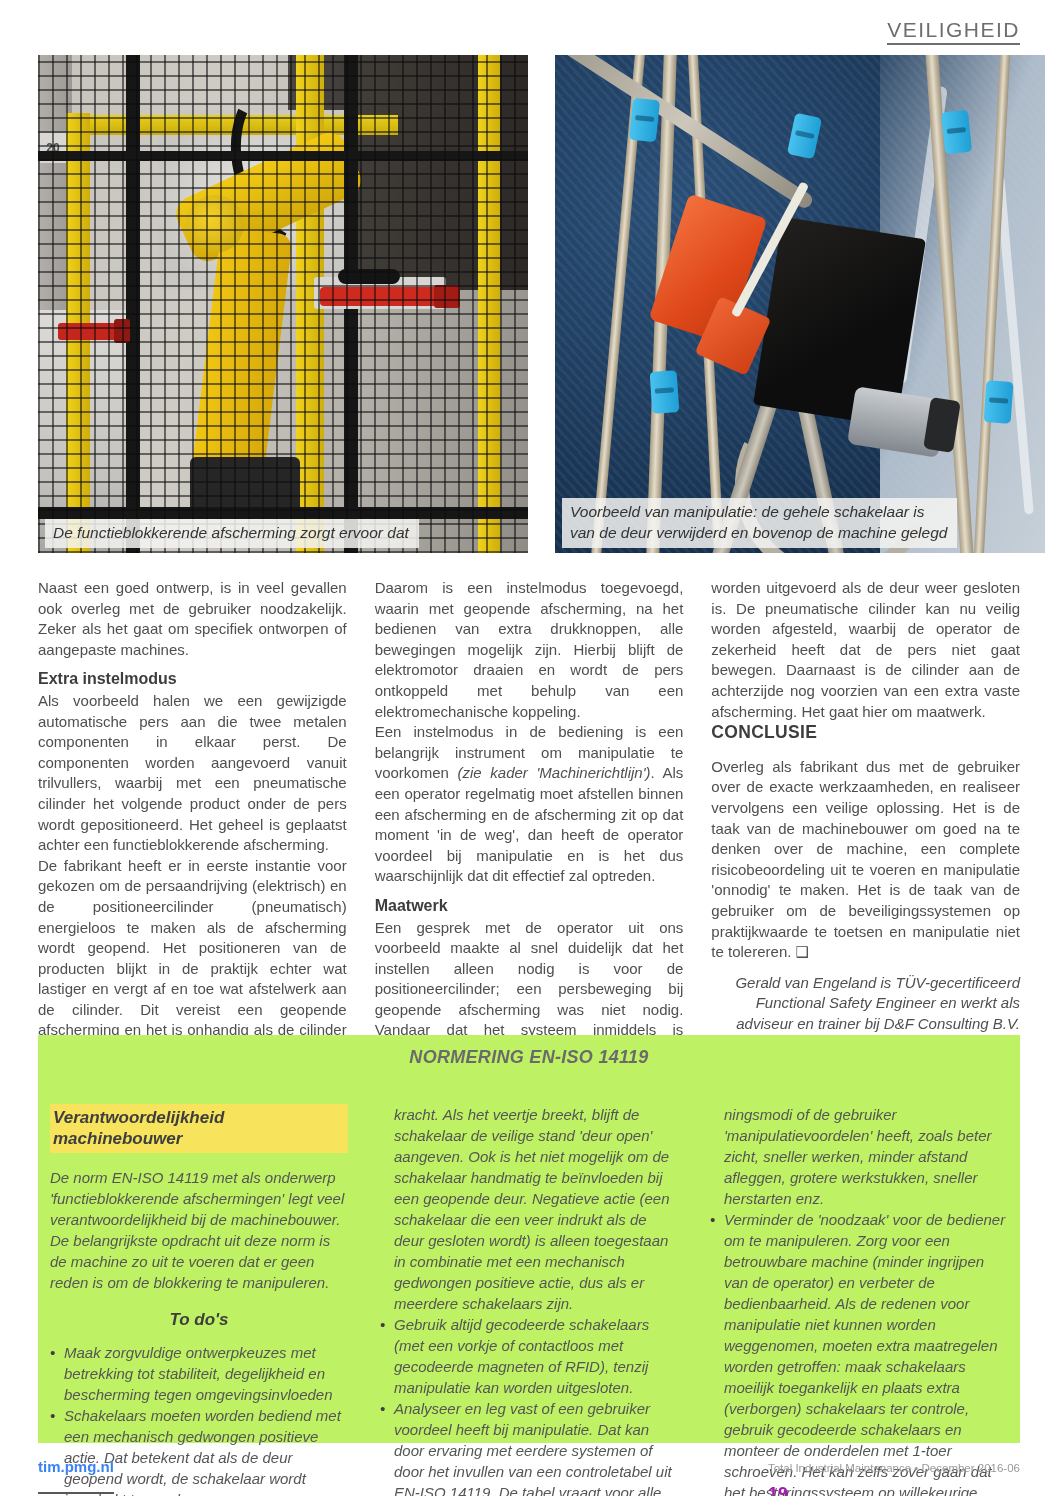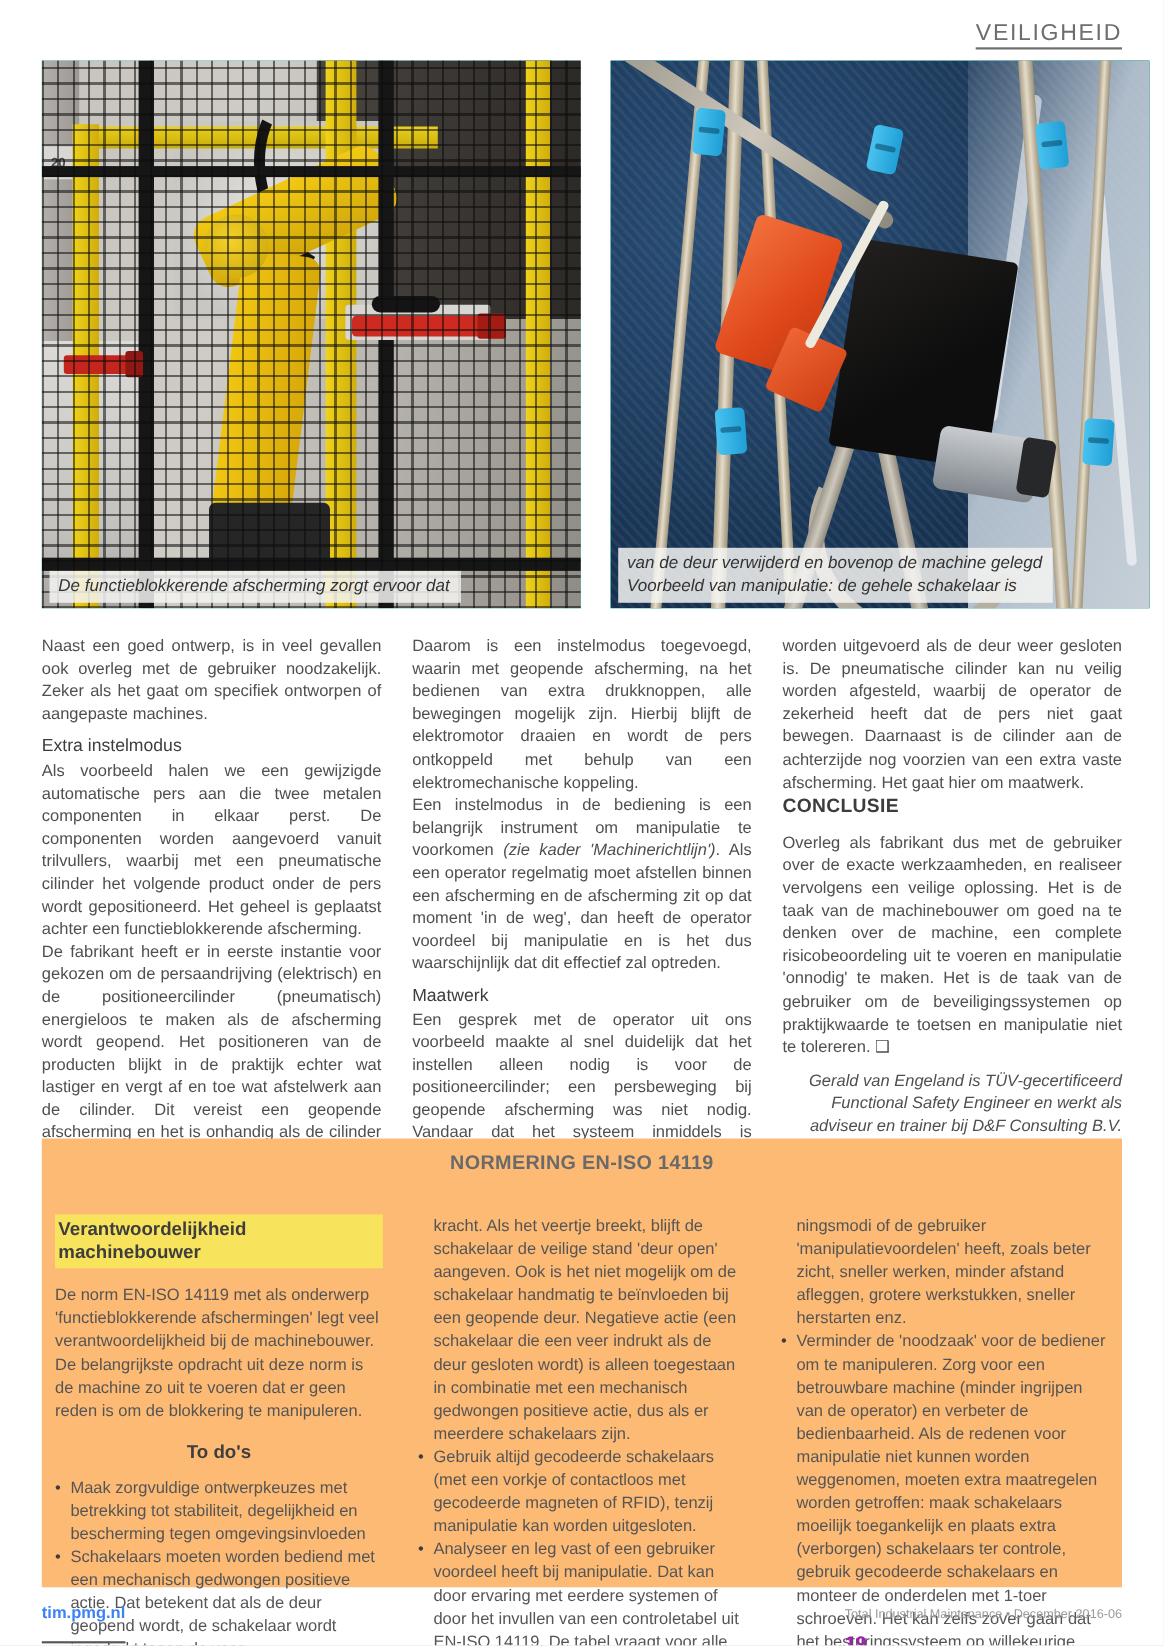--- a/index.html
+++ b/index.html
@@ -92,27 +92,27 @@
   .clip5{left:430px;top:326px;transform:rotate(4deg);}
   .metal-part{position:absolute;left:296px;top:338px;width:92px;height:58px;background:linear-gradient(180deg,#c8ccd0,#82888e);
               border-radius:8px;transform:rotate(9deg);}
   .metal-cap{position:absolute;left:372px;top:344px;width:30px;height:52px;background:#26282a;border-radius:6px;transform:rotate(9deg);}
 
   
   .article{position:absolute;left:38px;top:578px;width:982px;display:flex;gap:28px;}
   .col{flex:1 1 0;font-size:15px;line-height:20.6px;}
   .col p{margin:0;text-align:justify;}
   h2.sec{font-size:17.5px;font-weight:bold;color:#3d3d3d;margin:0 0 14px 0;letter-spacing:.3px;}
-  h3.sub{font-size:16px;font-weight:normal;color:#3d3d3d;margin:9px 0 1px 0;}
+  h3.sub{font-size:16px;font-weight:bold;color:#3d3d3d;margin:9px 0 1px 0;}
   .author{margin-top:10px;font-style:italic;text-align:right;line-height:20.6px;}
   .conclusie-title{margin-top:34px;}
 
   
-  .infobox{position:absolute;left:38px;top:1035px;width:982px;height:408px;background:#fdba74;
-           box-sizing:border-box;padding:12px 10px 0 10px;}
+  .infobox{position:absolute;left:38px;top:1035px;width:982px;height:408px;background:#bef264;
+           box-sizing:border-box;padding:12px 10px 0 10px;font-style:italic;}
   .infobox-title{text-align:center;font-size:18px;font-weight:bold;color:#6a6a6a;letter-spacing:.3px;}
   .infobox-cols{display:flex;gap:32px;margin-top:36px;padding:0 2px;}
   .bcol{flex:1 1 0;font-size:15px;line-height:21px;color:#555;}
   .bhead{display:inline-block;background:#f7e35c;color:#3e3e3e;font-weight:bold;font-size:17px;
          padding:3px 9px 4px 3px;margin-bottom:14px;}
   .btodos-title{text-align:center;font-weight:bold;font-size:17px;color:#3e3e3e;margin:16px 0 12px 0;}
   ul.todos{list-style:none;margin:0;padding:0;}
   ul.todos li{position:relative;padding-left:14px;margin:0;}
   ul.todos li::before{content:"\2022";position:absolute;left:0;top:0;color:#3e3e3e;}
   .cont{padding-left:14px;}
@@ -185,22 +185,22 @@
     <div class="orange-part"></div>
     <div class="cable-tie"></div>
     <div class="clip clip1"></div>
     <div class="clip clip2"></div>
     <div class="clip clip3"></div>
     <div class="clip clip4"></div>
     <div class="clip clip5"></div>
     <div class="metal-part"></div>
     <div class="metal-cap"></div>
     <div class="caption">
+      <div>Voorbeeld van manipulatie: de gehele schakelaar is</div>
       <div>van de deur verwijderd en bovenop de machine gelegd</div>
-      <div>Voorbeeld van manipulatie: de gehele schakelaar is</div>
     </div>
   </div>
 
   <div class="article">
     <div class="col">
       <p>Naast een goed ontwerp, is in veel gevallen ook overleg met de gebruiker noodzakelijk. Zeker als het gaat om specifiek ontworpen of aangepaste machines.</p>
       <h3 class="sub">Extra instelmodus</h3>
       <p>Als voorbeeld halen we een gewijzigde automatische pers aan die twee metalen componenten in elkaar perst. De componenten worden aangevoerd vanuit trilvullers, waarbij met een pneumatische cilinder het volgende product onder de pers wordt gepositioneerd. Het geheel is geplaatst achter een functieblokkerende afscherming.</p>
       <p>De fabrikant heeft er in eerste instantie voor gekozen om de persaandrijving (elektrisch) en de positioneercilinder (pneumatisch) energieloos te maken als de afscherming wordt geopend. Het positioneren van de producten blijkt in de praktijk echter wat lastiger en vergt af en toe wat afstelwerk aan de cilinder. Dit vereist een geopende afscherming en het is onhandig als de cilinder dan drukloos is.</p>
     </div>

